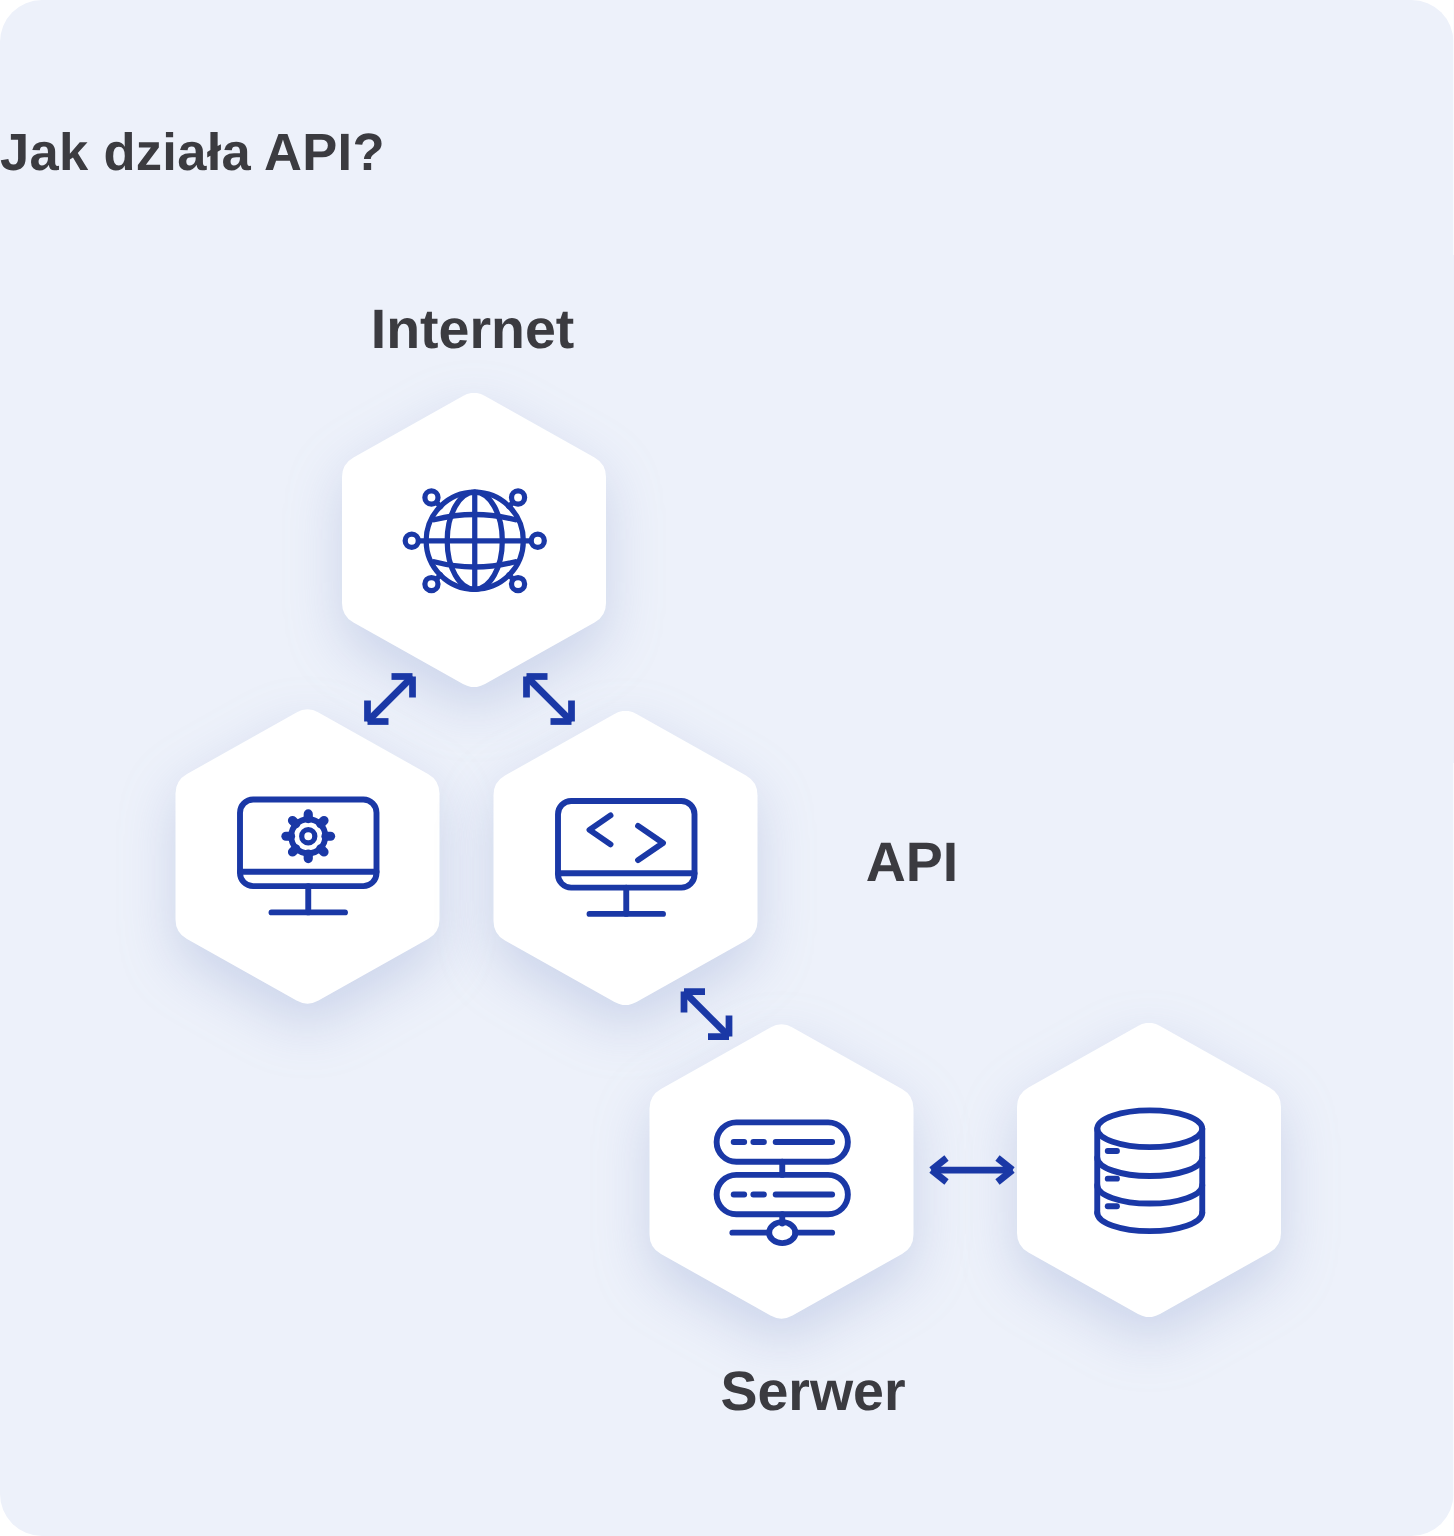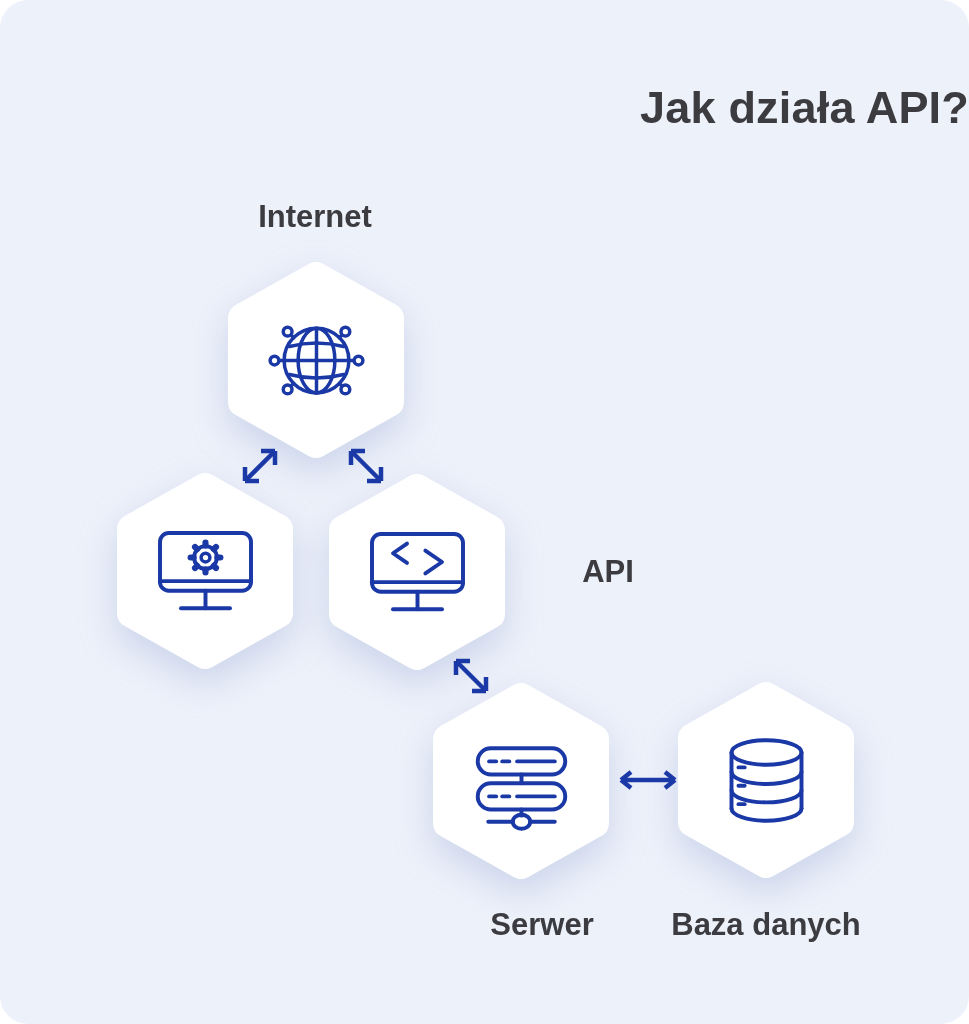--- a/index.html
+++ b/index.html
@@ -6,29 +6,29 @@
   .canvas{
     position:relative;
     width:969px;height:1024px;
     background:var(--bg,#edf1fa);
     border-radius:28px;
     overflow:hidden;
     font-family:"Liberation Sans",sans-serif;
   }
   .title{
     position:absolute;left:0;right:0;top:82px;
-    text-align:right;
-    font-size:45px;font-weight:700;
+    text-align:left;
+    font-size:35px;font-weight:700;
     color:var(--text,#3b3b40);
     letter-spacing:0.2px;
   }
   .node-label{
     position:absolute;
     transform:translateX(-50%);
-    font-size:31px;font-weight:700;
+    font-size:37px;font-weight:700;
     color:var(--text,#3b3b40);
     white-space:nowrap;
   }
   .hexnode{position:absolute;width:180px;height:200px;}
   .hexnode svg.hex{
     position:absolute;inset:0;
     filter:drop-shadow(0 14px 18px rgba(125,145,200,0.30));
   }
   .hexnode svg.icon{
     position:absolute;inset:0;margin:auto;
@@ -48,21 +48,20 @@
 </head>
 <body>
 
 <div class="canvas">
 
   <div class="title">Jak działa API?</div>
 
   <div class="node-label" style="left:315px;top:199px;">Internet</div>
   <div class="node-label" style="left:560px;top:554px;margin-left:48px;">API</div>
   <div class="node-label" style="left:542px;top:907px;">Serwer</div>
-  <div class="node-label" style="left:766px;top:907px;">Baza danych</div>
 
   <div class="hexnode" style="left:226px;top:260px;">
     <svg class="hex" viewBox="0 0 180 200">
       <path d="M90 17 L163 58 L163 142 L90 183 L17 142 L17 58 Z" fill="var(--hex,#ffffff)" stroke="var(--hex,#ffffff)" stroke-width="30" stroke-linejoin="round"></path>
     </svg>
     <svg class="icon" width="105" height="105" viewBox="0 0 120 120">
       <circle cx="60" cy="60" r="37" stroke-width="4"></circle>
       <ellipse cx="60" cy="60" rx="21" ry="37" stroke-width="4"></ellipse>
       <line x1="60" y1="23" x2="60" y2="97" stroke-width="4"></line>
       <line x1="18" y1="60" x2="102" y2="60" stroke-width="4"></line>

